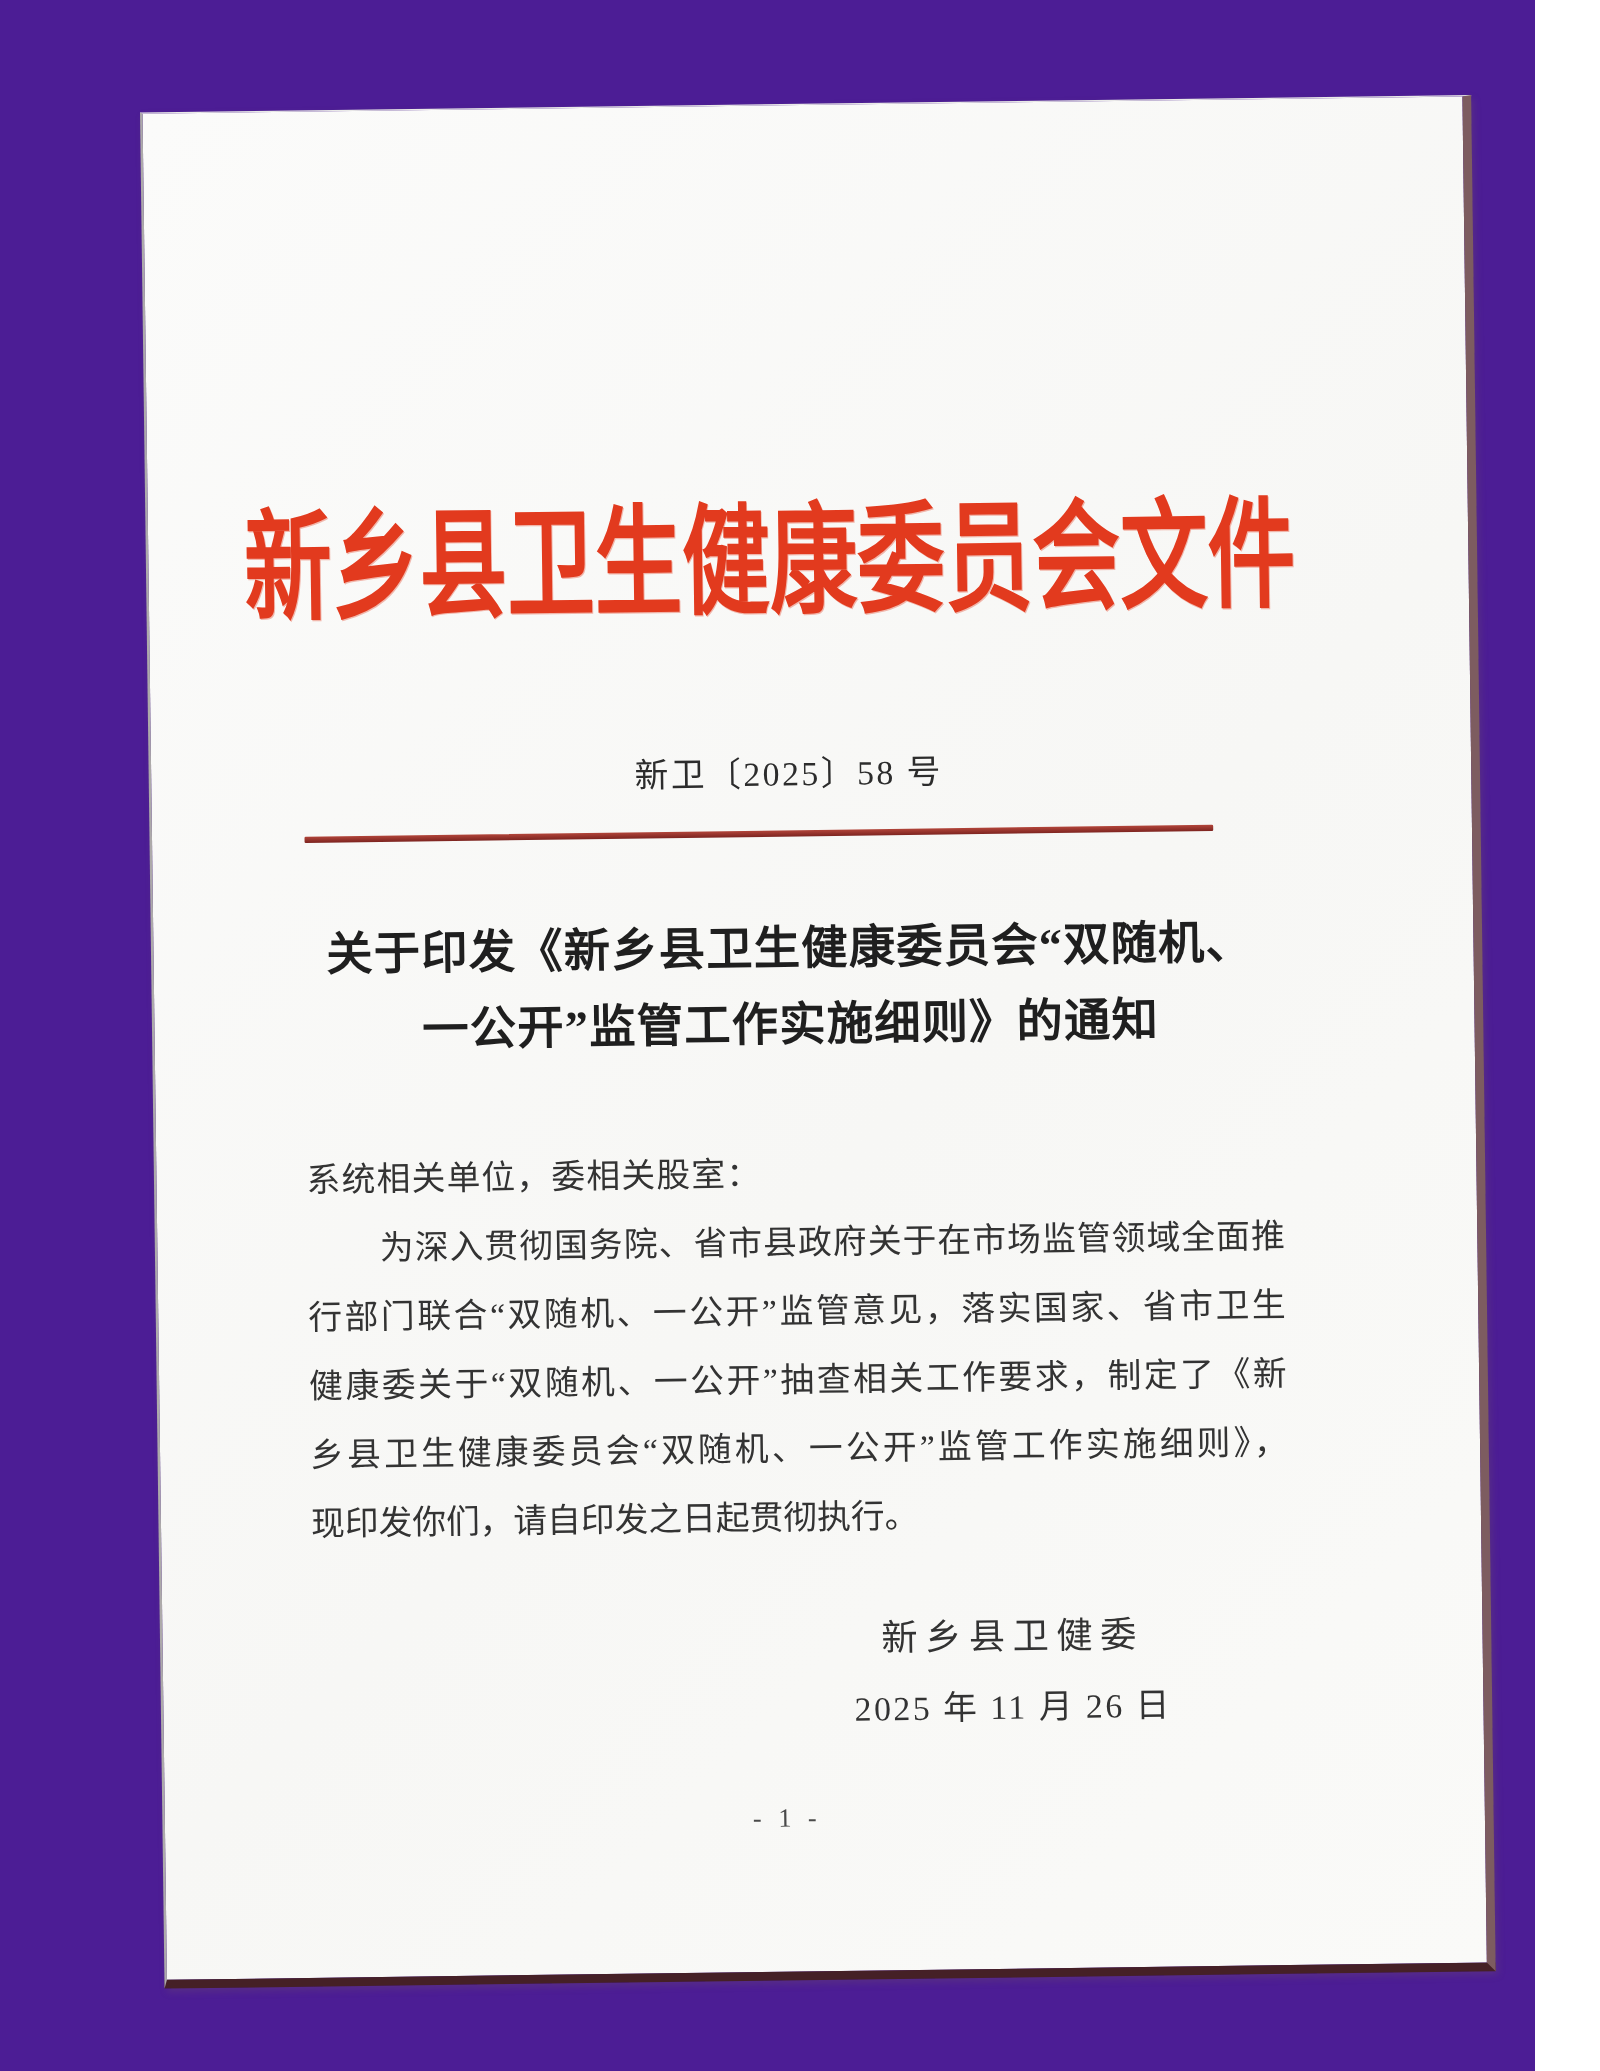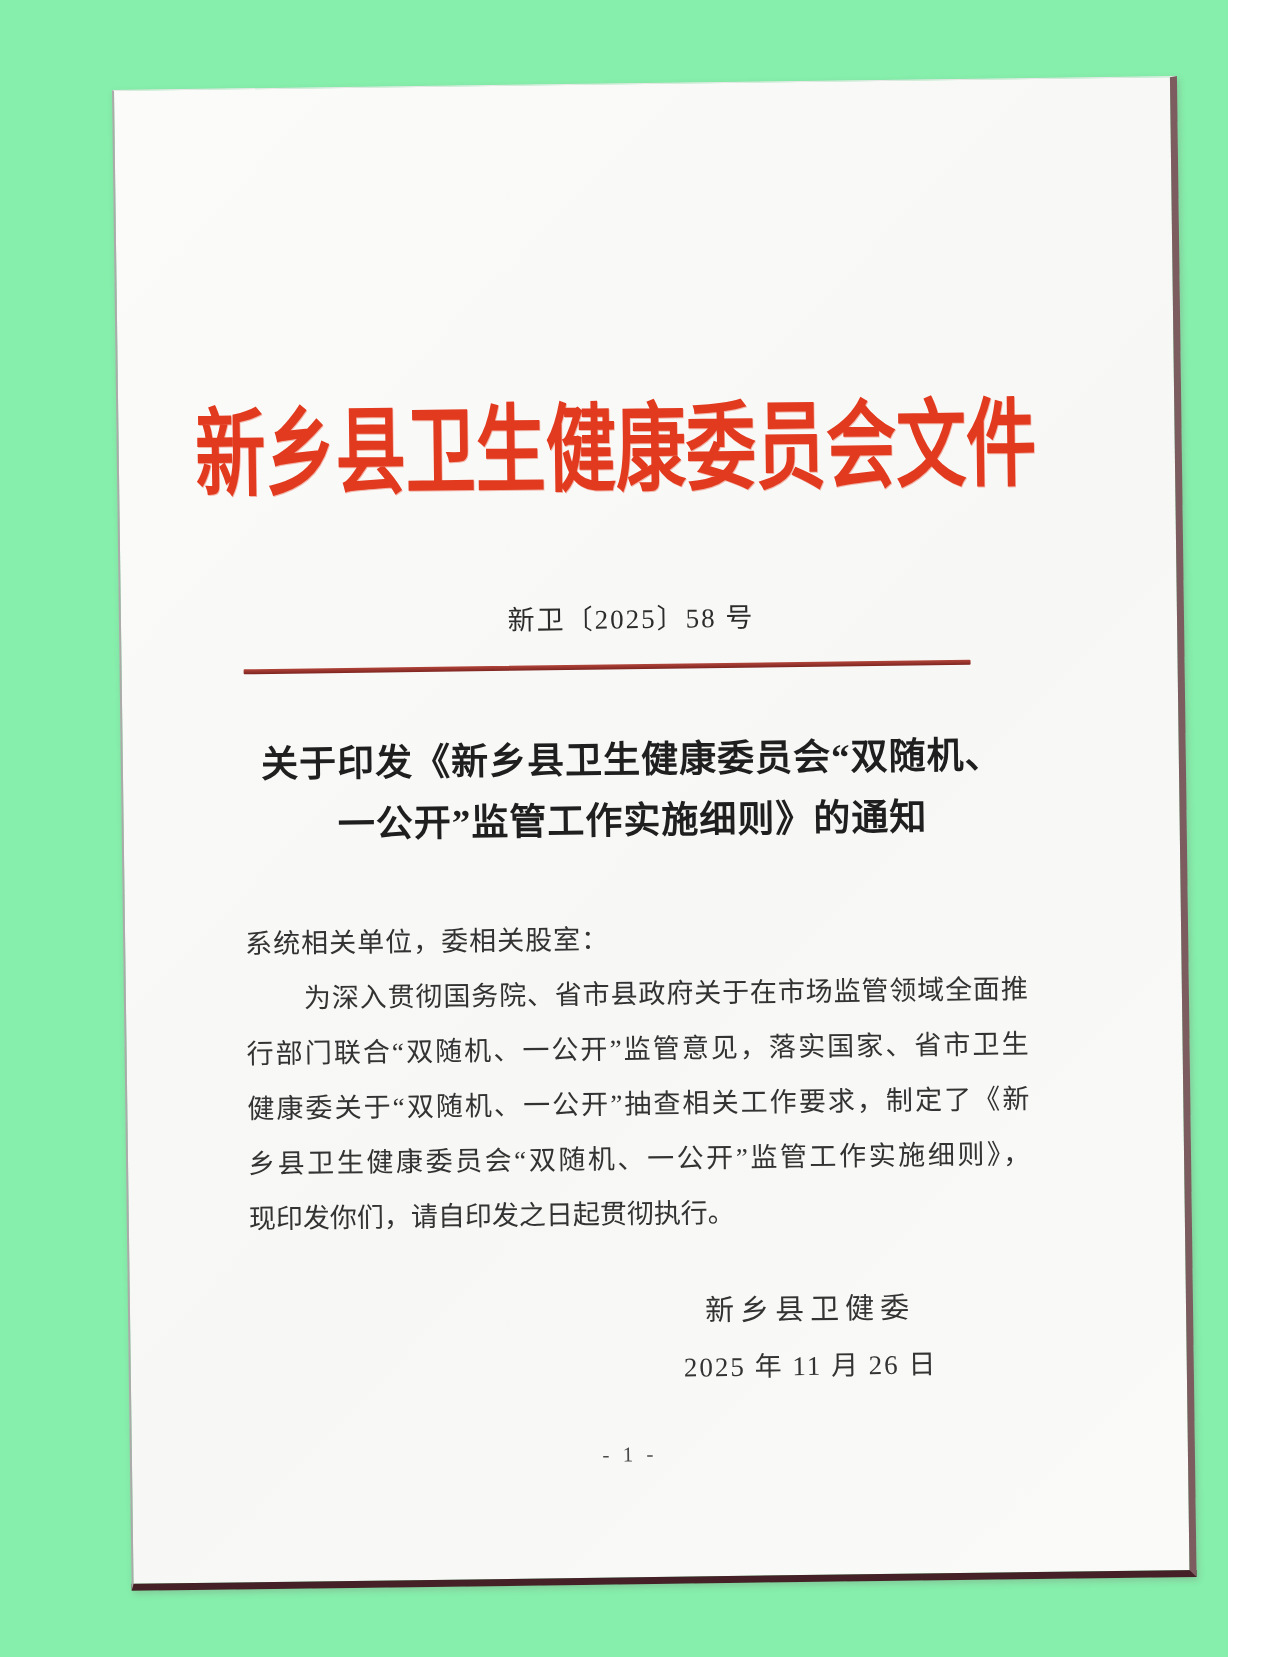--- a/index.html
+++ b/index.html
@@ -4,21 +4,21 @@
 <style>
   html, body {
     margin: 0;
     padding: 0;
     background: #ffffff;
   }
   .stage {
     position: relative;
     width: 1228px;
     height: 1657px;
-    background: #86efac;
+    background: #4c1d95;
     overflow: hidden;
     font-family: "Liberation Serif", "DejaVu Serif", serif;
   }
   
   .paper {
     position: absolute;
     left: 112px;
     top: 90px;
     width: 1056px;
     height: 1493px;

